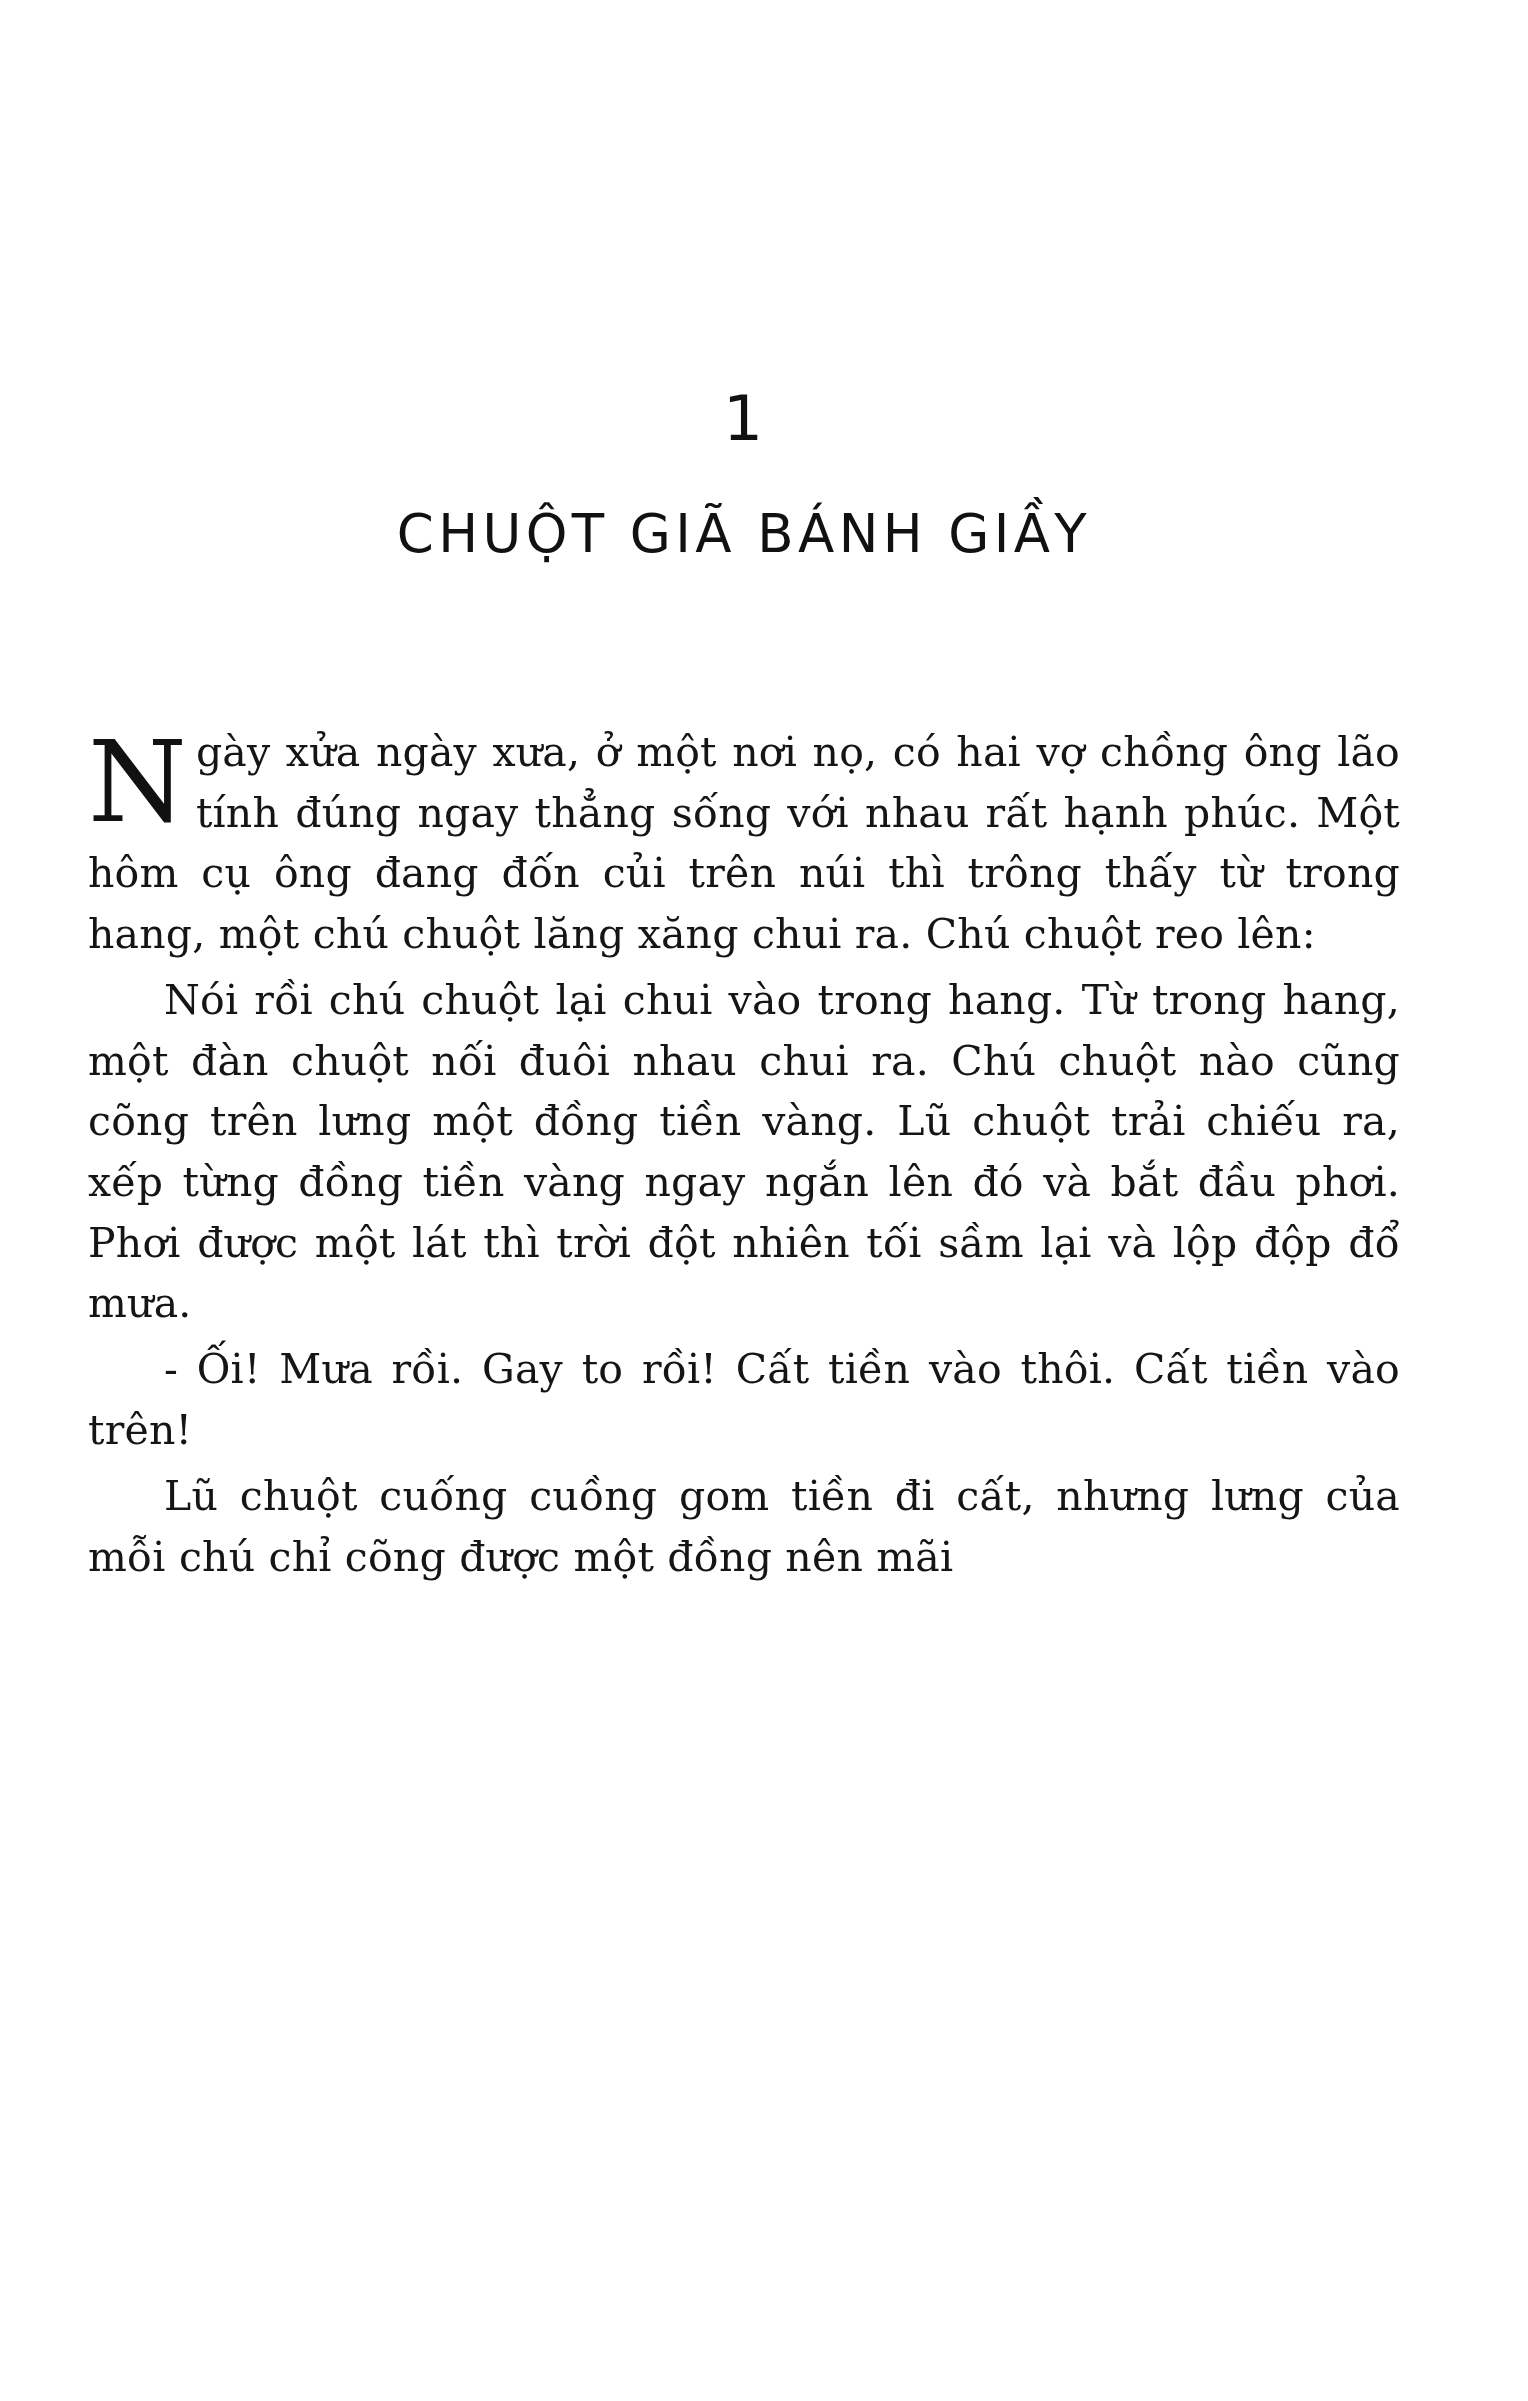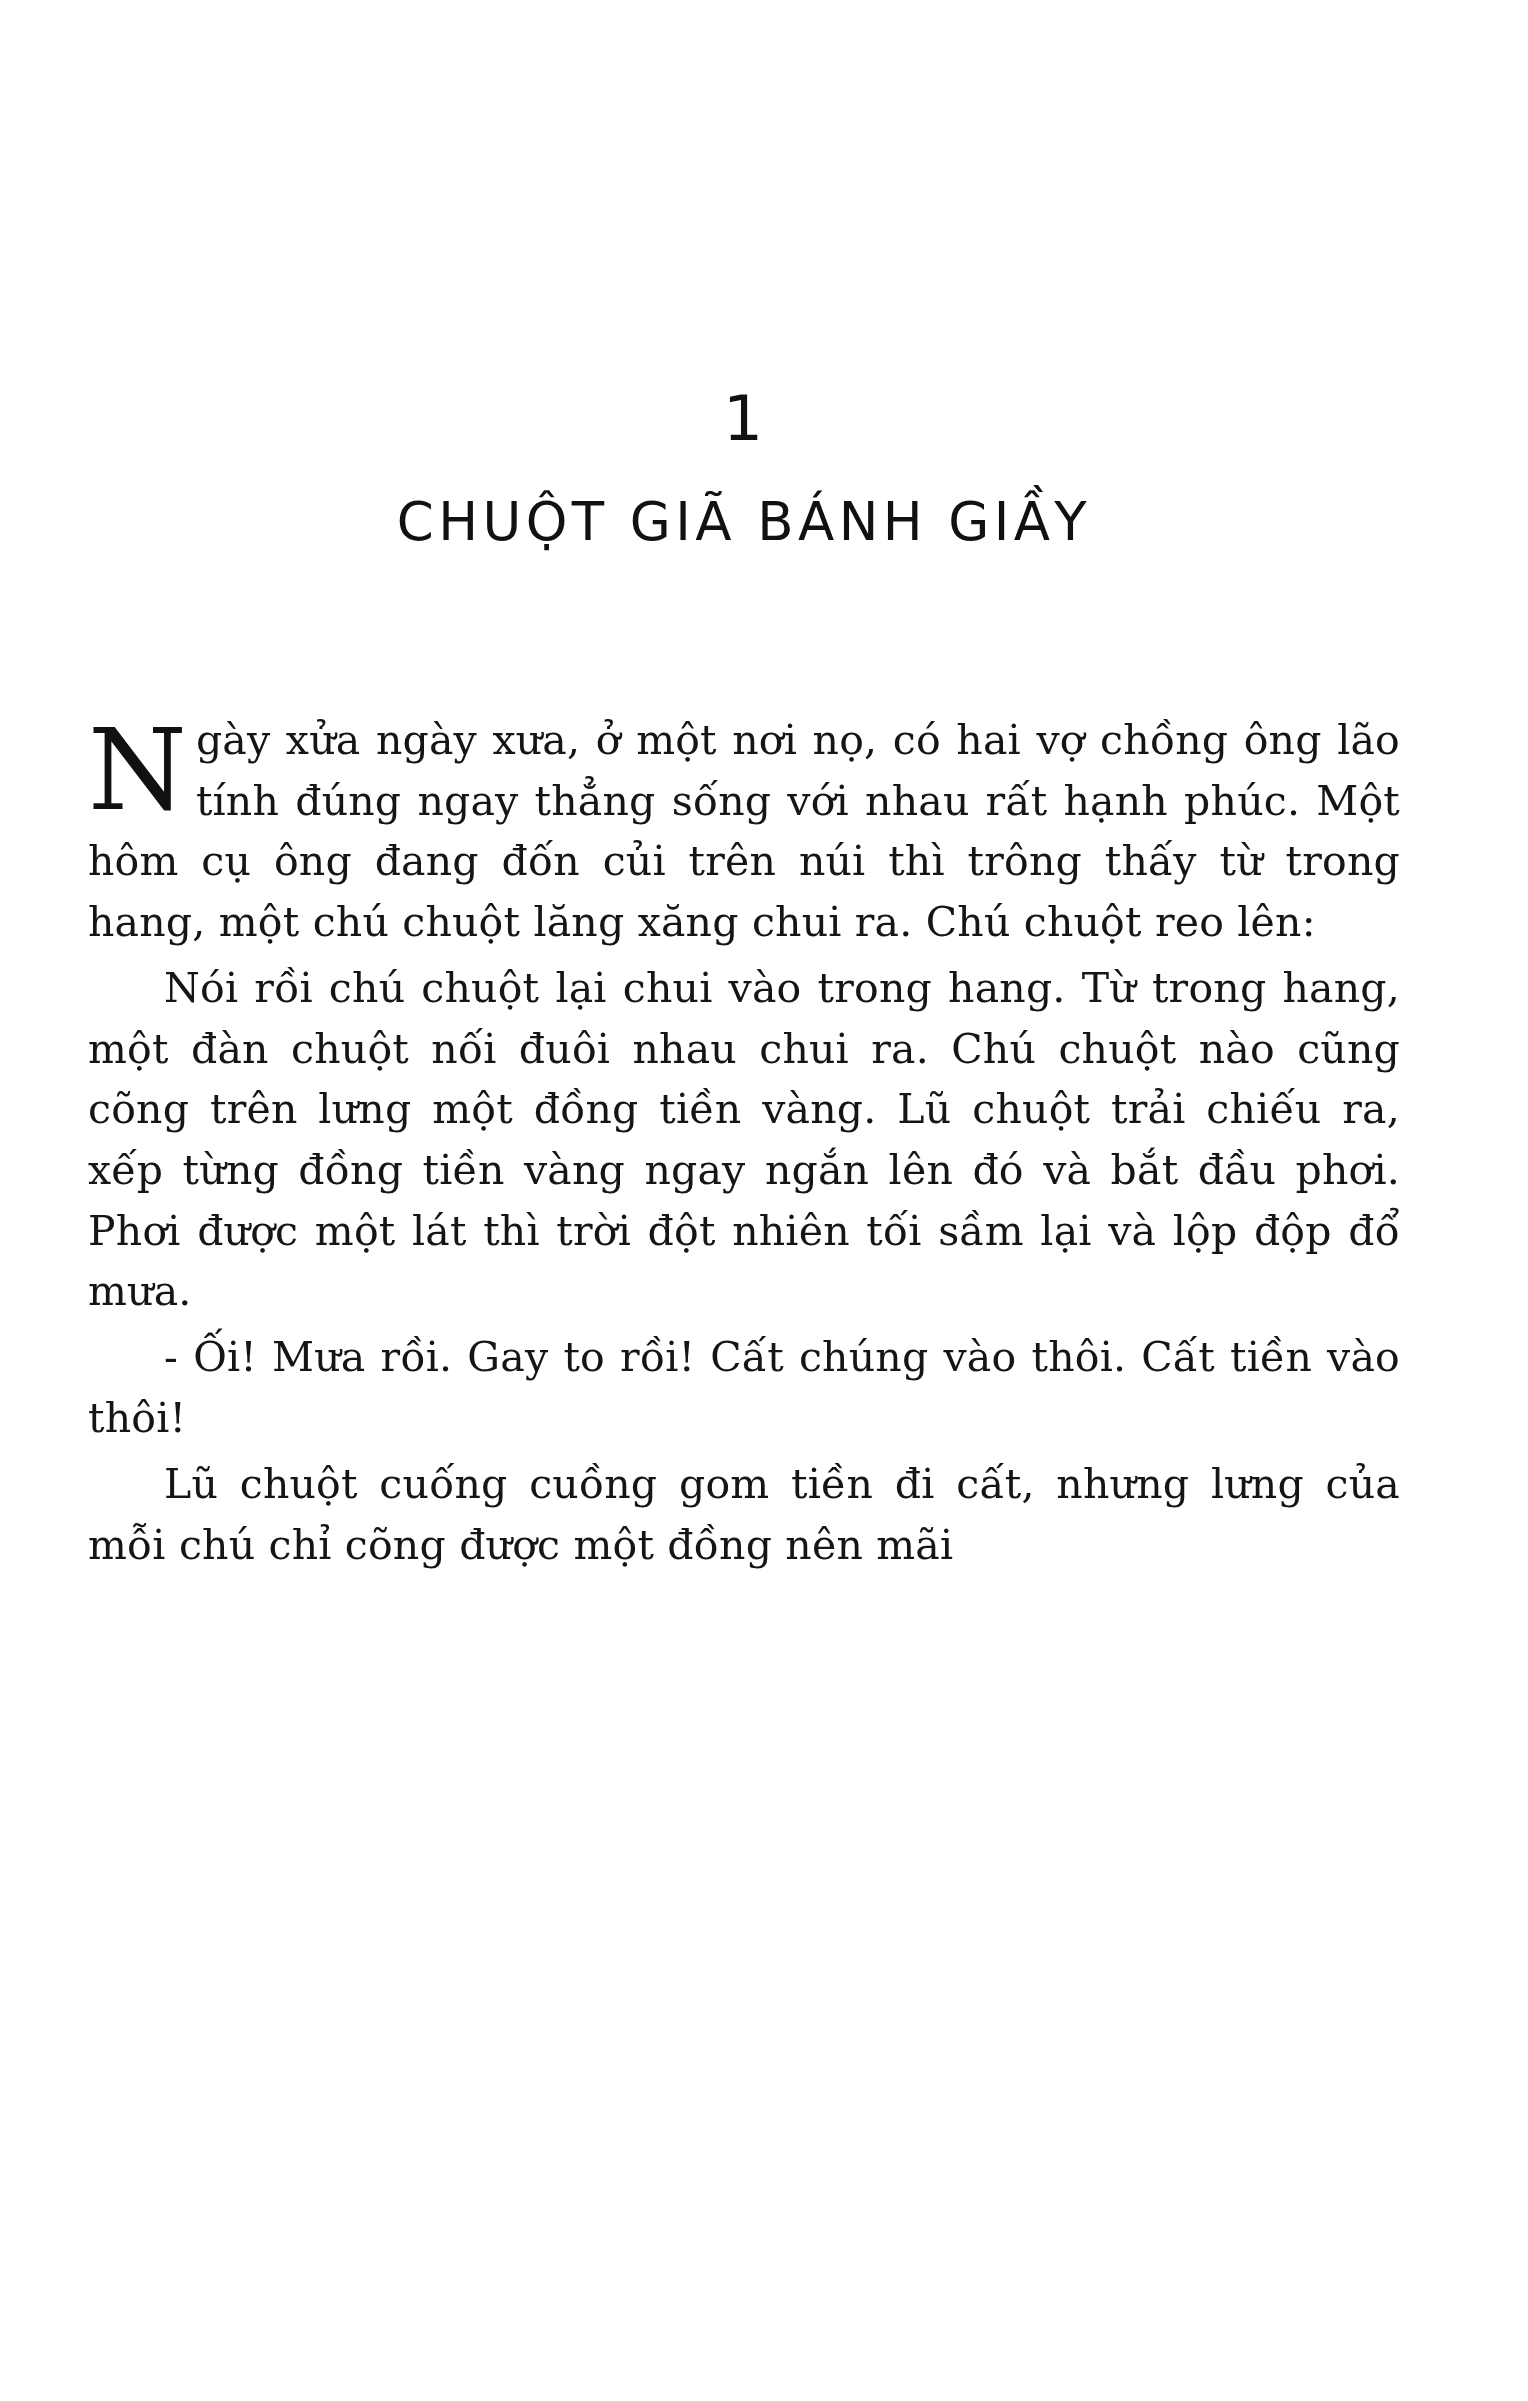--- a/index.html
+++ b/index.html
@@ -37,21 +37,21 @@
     margin-top: 387px;
     line-height: 1;
   }
   .chapter-title {
     text-align: center;
     font-family: "DejaVu Sans", sans-serif;
     font-size: 53px;
     font-weight: 400;
     letter-spacing: 4.4px;
     color: #111111;
-    margin-top: 41px;
+    margin-top: 53px;
   }
   .body-text {
     margin-top: 158px;
     font-family: "DejaVu Serif", serif;
     font-size: 41px;
     line-height: 1.48;
     text-align: justify;
     color: #151515;
     letter-spacing: 0.2px;
   }
@@ -79,19 +79,19 @@
 <div class="page">
   <div class="content">
 
     <div class="chapter-number">1</div>
 
     <div class="chapter-title">CHUỘT GIÃ BÁNH GIẦY</div>
 
     <div class="body-text">
       <p class="first"><span class="dropcap">N</span><span>gày xửa ngày xưa, ở một nơi nọ, có hai vợ chồng ông lão tính đúng ngay thẳng sống với nhau rất hạnh phúc. Một hôm cụ ông đang đốn củi trên núi thì trông thấy từ trong hang, một chú chuột lăng xăng chui ra. Chú chuột reo lên:</span></p>
       <p>Nói rồi chú chuột lại chui vào trong hang. Từ trong hang, một đàn chuột nối đuôi nhau chui ra. Chú chuột nào cũng cõng trên lưng một đồng tiền vàng. Lũ chuột trải chiếu ra, xếp từng đồng tiền vàng ngay ngắn lên đó và bắt đầu phơi. Phơi được một lát thì trời đột nhiên tối sầm lại và lộp độp đổ mưa.</p>
-      <p>- Ối! Mưa rồi. Gay to rồi! Cất chúng vào thôi. Cất tiền vào thôi!</p>
+      <p>- Ối! Mưa rồi. Gay to rồi! Cất tiền vào thôi. Cất tiền vào trên!</p>
       <p>Lũ chuột cuống cuồng gom tiền đi cất, nhưng lưng của mỗi chú chỉ cõng được một đồng nên mãi</p>
     </div>
 
   </div>
 </div>
 
 
 </body></html>

